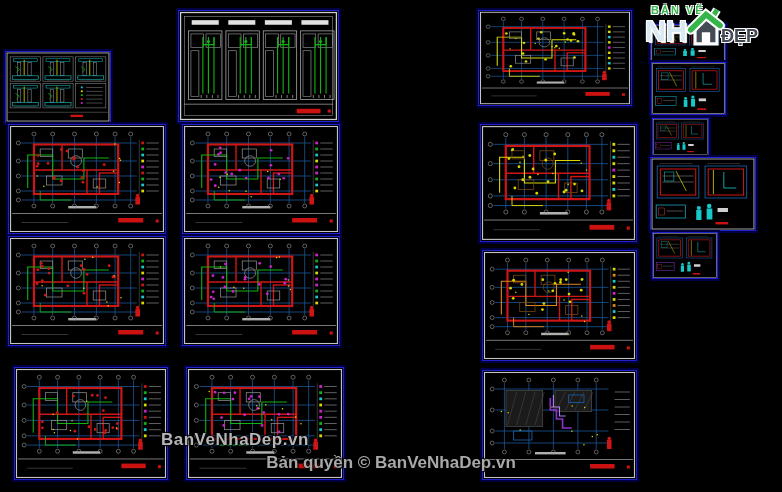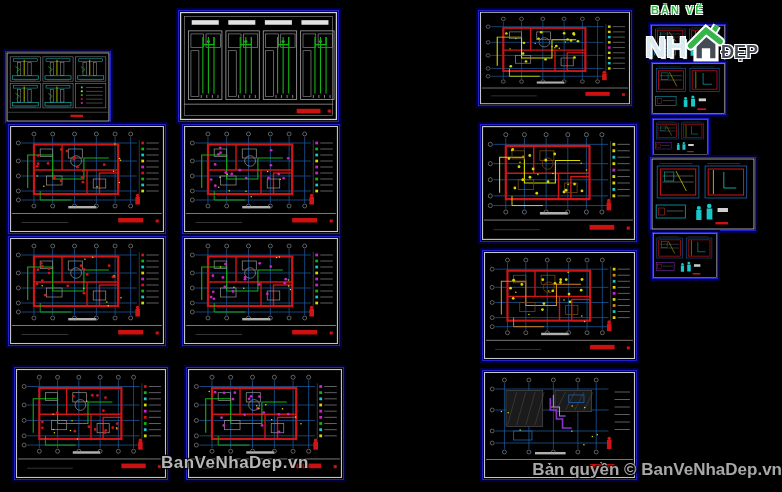--- a/index.html
+++ b/index.html
@@ -10,43 +10,42 @@
     border:1px solid var(--panel-border,#2020cc);
     box-shadow:0 0 0 2px var(--panel-glow,#000040);
   }
   .panel svg{width:100%;height:100%;display:block;}
   .logo{position:absolute;left:645px;top:5px;width:137px;z-index:30;line-height:1;}
   .logo-line1{
     font-size:11px;font-weight:bold;letter-spacing:2px;margin:0 0 0 6px;
     color:var(--logo-green,#35b54a);
     text-shadow:-1px -1px 0 #fff,1px -1px 0 #fff,-1px 1px 0 #fff,1px 1px 0 #fff;
   }
-  .logo-line2{display:flex;align-items:flex-end;margin-top:16px;}
+  .logo-line2{display:flex;align-items:flex-end;margin-top:0px;}
   .logo-nh{
     font-size:29px;font-weight:bold;color:var(--logo-nh,#d9eaf2);
     text-shadow:-1px -1px 0 #fff,1px -1px 0 #fff,-1px 1px 0 #fff,2px 2px 1px #fff;
   }
   .logo-dep{
     font-size:18px;font-weight:bold;color:var(--logo-dep,#454b55);
     margin:0 0 1px -3px;
     text-shadow:-1px -1px 0 #fff,1px -1px 0 #fff,-1px 1px 0 #fff,1px 1px 0 #fff;
   }
   .house{width:44px;height:44px;margin:-10px -4px -4px -3px;}
   .watermark{
-    position:absolute;left:161px;top:453px;z-index:20;
+    position:absolute;left:161px;top:430px;z-index:20;
     font-size:17px;font-weight:bold;letter-spacing:.5px;
     color:var(--watermark-gray,#b6b6b6);
     text-shadow:1px 1px 1px #000,-1px -1px 1px #000,0 0 3px #000;
   }
   .copyright{
-    position:absolute;left:0;top:453px;width:782px;text-align:right;z-index:20;
+    position:absolute;left:0;top:453px;width:782px;text-align:center;z-index:20;
     font-size:17px;font-weight:bold;
     color:#a8a8a8;
     text-shadow:1px 1px 1px #000,-1px -1px 1px #000,0 0 3px #000;
-    margin-top:7px;
   }
 </style>
 </head>
 <body>
 
 <div class="canvas">
   <div>
       <div class="panel" title="Section detail sheet" style="left: 5px; top: 51px; width: 106px; height: 72px;">
         <svg viewBox="0 0 100 72" preserveAspectRatio="none">
           <rect x="1" y="1" width="98" height="70" stroke="#c8c8c8" stroke-width="0.8" fill="none"></rect>

